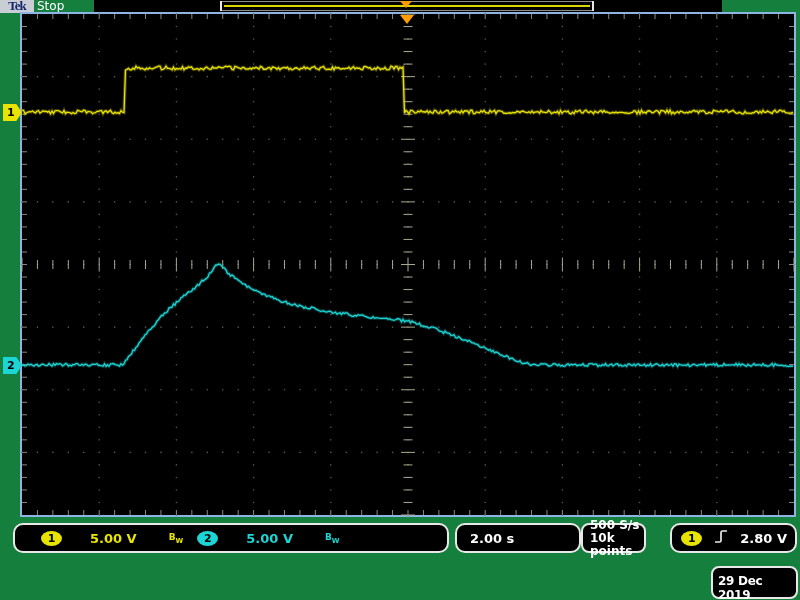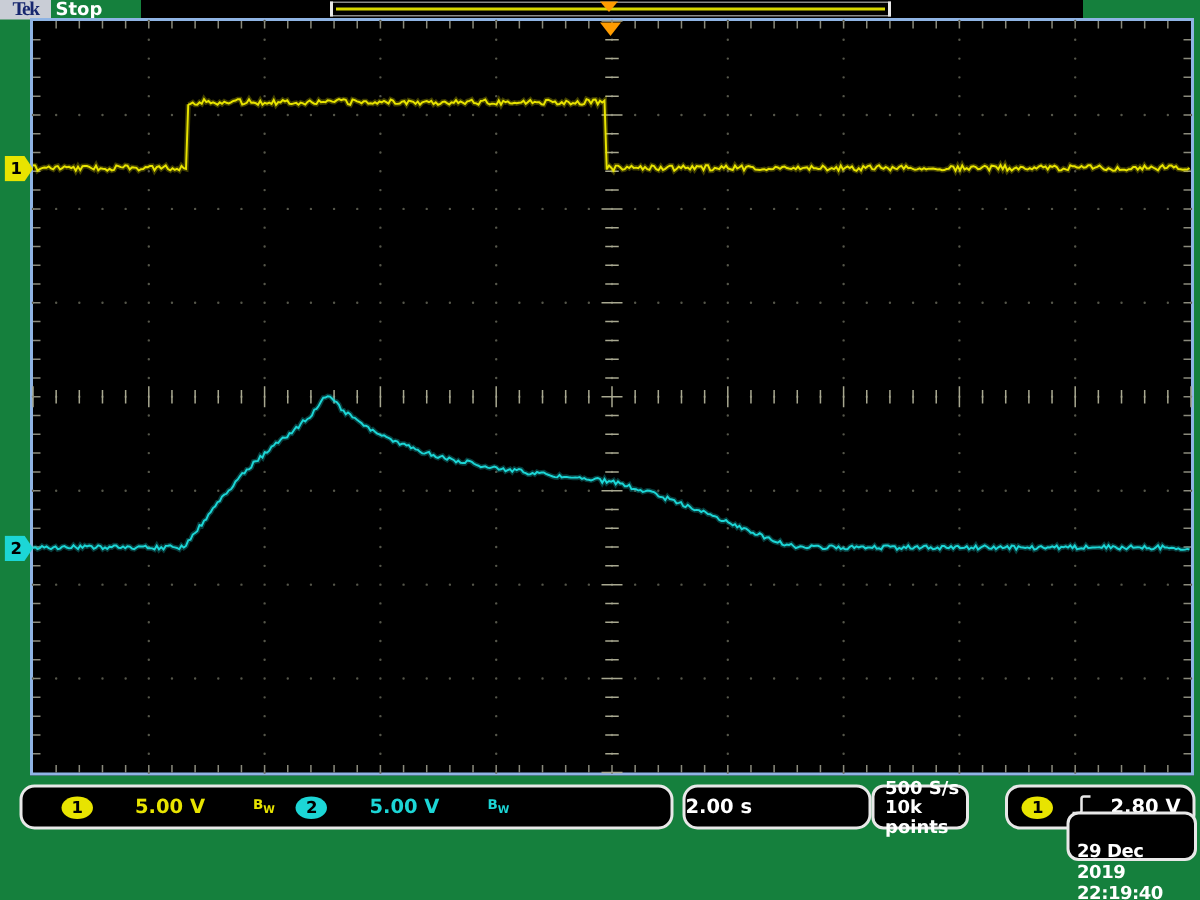--- a/index.html
+++ b/index.html
@@ -3,21 +3,21 @@
 <meta charset="utf-8">
 <style>
   html,body{margin:0;padding:0;}
   body{font-family:"DejaVu Sans","Liberation Sans",sans-serif;}
   .screen{position:relative;width:800px;height:600px;background:#15803d;overflow:hidden;}
 
   
   .logo-block{position:absolute;left:0;top:0;width:34px;height:13px;background:#c9cdd6;
     color:#16266e;font-family:"Liberation Serif","DejaVu Serif",serif;font-weight:700;
     font-size:13px;line-height:12px;text-align:center;letter-spacing:-1px;}
-  .run-status{position:absolute;left:37px;top:0;height:13px;color:#fff;font-weight:700;
+  .run-status{position:absolute;left:37px;top:0;height:13px;color:#fff;font-weight:400;
     font-size:12px;line-height:13px;}
   .top-black{position:absolute;left:94px;top:0;width:628px;height:13px;background:#000;}
   .record-bar{position:absolute;left:220px;top:1px;width:374px;height:10px;background:#000;
     border-top:1px solid #8a8a8a;border-bottom:1px solid #8a8a8a;box-sizing:border-box;}
   .bracket{position:absolute;top:-1px;width:2px;height:10px;background:#e8e8e8;}
   .bracket.left{left:0;}
   .bracket.right{right:0;}
   .record-line{position:absolute;left:4px;right:4px;top:3px;height:2px;background:#d8d800;}
   .rec-trig{position:absolute;left:180px;top:-1px;width:0;height:0;
     border-left:6px solid transparent;border-right:6px solid transparent;
@@ -36,39 +36,39 @@
     font-size:11px;line-height:17px;text-align:left;padding-left:4px;box-sizing:border-box;
     clip-path:polygon(0 0,70% 0,100% 50%,70% 100%,0 100%);}
   .ch-marker.ch1{top:104px;background:#e8e400;}
   .ch-marker.ch2{top:357px;background:#1cd6d6;}
 
   
   .sbox{position:absolute;top:523px;height:30px;background:#000;border:2px solid #e8e8e8;
     border-radius:10px;box-sizing:border-box;display:flex;align-items:center;
     color:#fff;font-weight:700;font-size:13px;}
   .chbox{left:13px;width:436px;}
-  .hbox{left:455px;width:126px;padding-left:0;}
+  .hbox{left:455px;width:126px;padding-left:13px;}
   .acqbox{left:581px;width:65px;border-radius:8px;flex-direction:column;
     align-items:flex-start;justify-content:center;padding-left:7px;font-size:12px;line-height:13px;}
   .trigbox{left:670px;width:127px;justify-content:flex-end;padding-right:8px;gap:12px;}
 
   .src-circle{display:inline-block;width:21px;height:15px;border-radius:50%;
     color:#000;font-size:11px;font-weight:700;line-height:15px;text-align:center;flex:none;}
   .c-yellow{background:#e8e400;}
   .c-cyan{background:#1cd6d6;}
   .ch1-text{color:#e8e400;}
   .ch2-text{color:#1cd6d6;}
   .bw{font-size:9px;font-weight:700;letter-spacing:0;}
   .bw sub{font-size:7px;}
   .m-l26{margin-left:26px;} .m-l14{margin-left:14px;} .m-l30{margin-left:32px;}
   .m-l24{margin-left:28px;}
 
-  .datebox{position:absolute;left:711px;top:541px;width:87px;height:33px;background:#000;
+  .datebox{position:absolute;left:711px;top:566px;width:87px;height:33px;background:#000;
     border:2px solid #e8e8e8;border-radius:8px;box-sizing:border-box;color:#fff;
-    font-weight:700;font-size:12px;line-height:14px;padding:17px 0 0 5px;letter-spacing:-0.3px;}
+    font-weight:700;font-size:12px;line-height:14px;padding:6px 0 0 5px;letter-spacing:-0.3px;}
 
   .edge-glyph{display:inline-block;flex:none;}
 </style>
 </head>
 <body>
 
 <div class="screen">
 
   <div class="logo-block">Tek</div>
   <div class="run-status">Stop</div>

